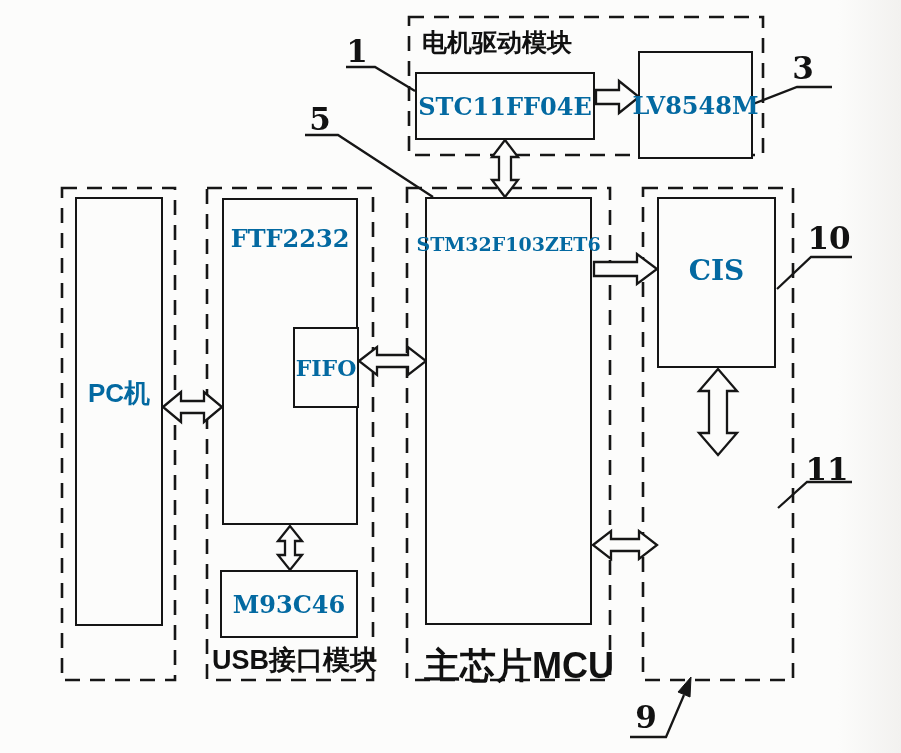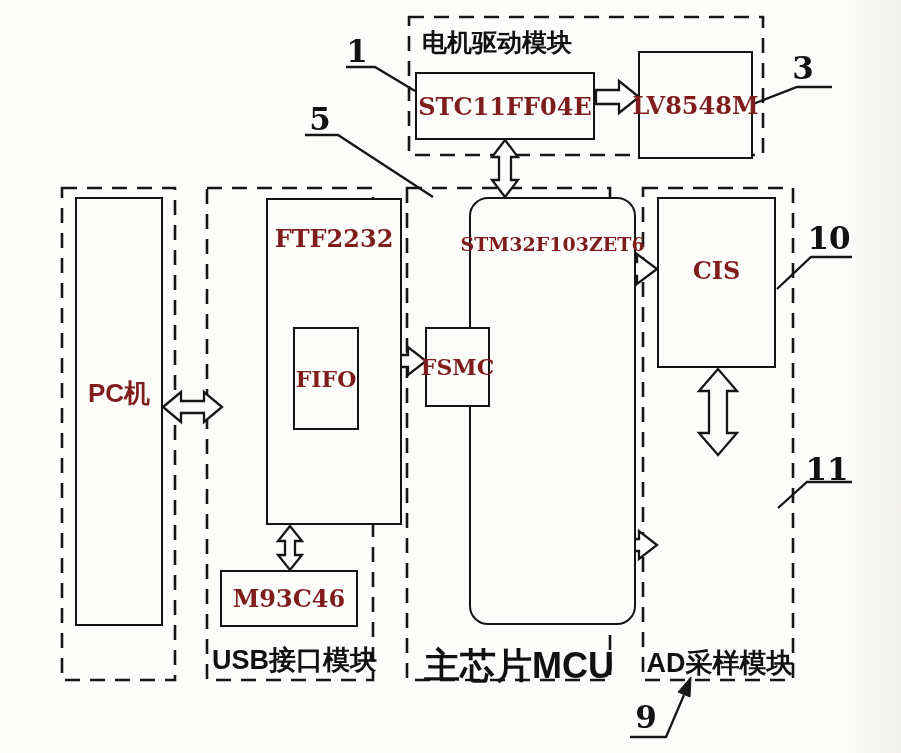--- a/index.html
+++ b/index.html
@@ -8,30 +8,30 @@
     background:linear-gradient(90deg,#fcfcfb 0%,#fcfcfb 93%,#f2f1ef 100%);
   }
   #overlay{position:absolute;left:0;top:0;width:901px;height:753px;}
   .dashedrect{fill:none;stroke:#161616;stroke-width:2.6;stroke-dasharray:15 10;}
   .leader{fill:none;stroke:#161616;stroke-width:2.3;}
   .arrow{fill:#fcfcfb;stroke:#161616;stroke-width:2.3;}
   .solidhead{fill:#161616;stroke:#161616;stroke-width:1;}
   .block{
     position:absolute;background:#fcfcfb;border:2.5px solid #151515;
     display:flex;align-items:center;justify-content:center;
-    color:#7f1d1d;box-sizing:border-box;
+    color:#0369a1;box-sizing:border-box;
   }
   .t-serif{font-family:"DejaVu Serif","Liberation Serif",serif;font-weight:700;}
   .t-cjk{font-family:"Liberation Sans","DejaVu Sans",sans-serif;font-weight:700;}
   .label{position:absolute;color:#111;text-align:center;white-space:nowrap;}
   .refnum{
     position:absolute;width:48px;text-align:center;font-size:31px;color:#121212;
     font-family:"DejaVu Serif","Liberation Serif",serif;font-weight:700;
   }
-  .topalign{align-items:flex-start;margin-left:44px;}
+  .topalign{align-items:flex-start;}
 </style>
 </head>
 <body>
 
 <div id="canvas">
 
   <svg id="overlay" viewBox="0 0 901 753" xmlns="http://www.w3.org/2000/svg">
 
     <rect class="dashedrect" x="409" y="17" width="354" height="138"></rect>
     <rect class="dashedrect" x="62" y="188" width="113" height="492"></rect>
@@ -58,53 +58,49 @@
   </svg>
 
   <div class="block t-cjk" style="left:75px;top:197px;width:88px;height:429px;font-size:26px;">
     <span style="transform:translateY(-18px);">PC机</span>
   </div>
 
   <div class="block t-serif topalign" style="left:222px;top:198px;width:136px;height:327px;font-size:24px;padding-top:24px;">
     <span>FTF2232</span>
   </div>
 
-  <div class="block t-serif" style="left:293px;top:327px;width:66px;height:103px;font-size:22px;z-index:2;">
+  <div class="block t-serif" style="left:293px;top:327px;width:66px;height:81px;font-size:22px;z-index:2;">
     <span>FIFO</span>
   </div>
 
-  <div class="block t-serif" style="left:220px;top:570px;width:138px;height:57px;font-size:24px;">
+  <div class="block t-serif" style="left:220px;top:570px;width:138px;height:68px;font-size:24px;">
     <span>M93C46</span>
   </div>
 
-  <div class="block t-serif topalign" style="left:425px;top:197px;width:167px;height:428px;font-size:19px;padding-top:34px;border-radius:19px;">
+  <div class="block t-serif topalign" style="left:425px;top:197px;width:167px;height:428px;font-size:19px;padding-top:34px;">
     <span>STM32F103ZET6</span>
   </div>
 
-  <div class="block t-serif" style="left:425px;top:327px;width:65px;height:80px;font-size:22px;z-index:2;">
-    <span>FSMC</span>
-  </div>
 
   <div class="block t-serif" style="left:415px;top:72px;width:180px;height:68px;font-size:24px;">
     <span>STC11FF04E</span>
   </div>
 
   <div class="block t-serif" style="left:638px;top:51px;width:115px;height:108px;font-size:24px;">
     <span>LV8548M</span>
   </div>
 
-  <div class="block t-serif" style="left:657px;top:197px;width:119px;height:171px;font-size:24px;">
+  <div class="block t-serif" style="left:657px;top:197px;width:119px;height:171px;font-size:28px;">
     <span style="transform:translateY(-12px);">CIS</span>
   </div>
 
 
   <div class="label t-cjk" style="left:212px;top:642px;width:160px;font-size:27px;">USB接口模块</div>
   <div class="label t-cjk" style="left:421px;top:26px;width:152px;font-size:25px;">电机驱动模块</div>
   <div class="label t-cjk" style="left:424px;top:642px;width:160px;font-size:36px;">主芯片MCU</div>
-  <div class="label t-cjk" style="left:645px;top:645px;width:150px;font-size:27px;">AD采样模块</div>
 
   <div class="refnum" style="left:333px;top:33px;">1</div>
   <div class="refnum" style="left:779px;top:50px;">3</div>
   <div class="refnum" style="left:296px;top:101px;">5</div>
   <div class="refnum" style="left:805px;top:220px;">10</div>
   <div class="refnum" style="left:803px;top:451px;">11</div>
   <div class="refnum" style="left:622px;top:699px;">9</div>
 
 </div>
 

